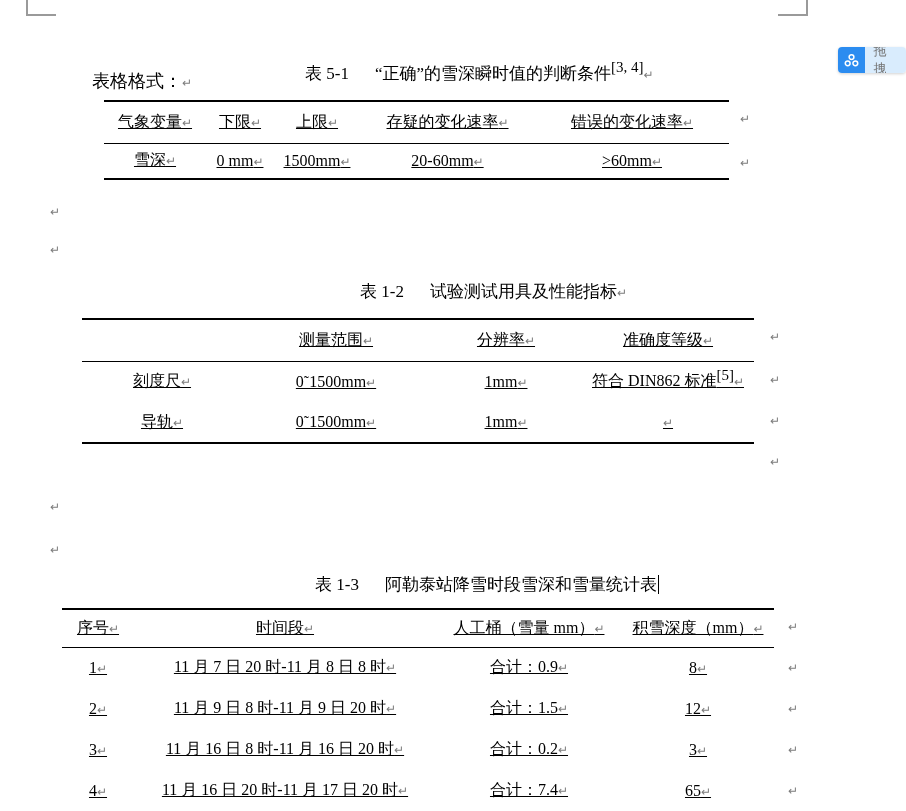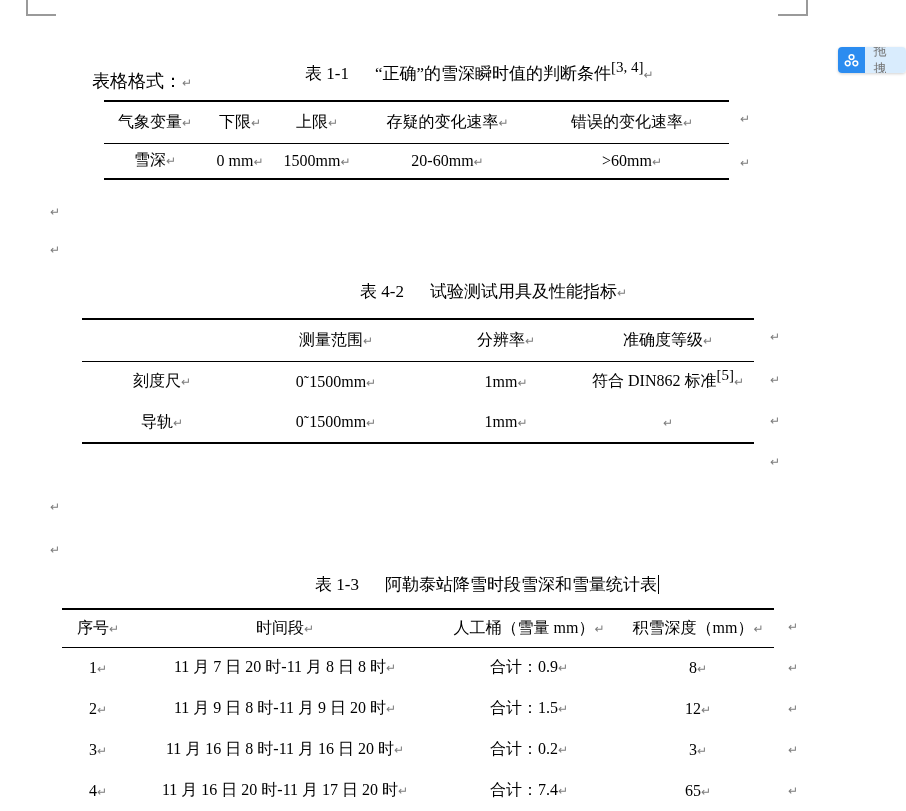--- a/index.html
+++ b/index.html
@@ -85,20 +85,21 @@
     table-layout: fixed;
   }
   table.doc-table td,
   table.doc-table th {
     border: none;
     padding: 0;
     font-weight: normal;
     text-align: center;
     vertical-align: middle;
     white-space: nowrap;
+    text-decoration: underline;
   }
   .rule-top   { border-top: 2px solid #000 !important; }
   .rule-mid   { border-bottom: 1.3px solid #000 !important; }
   .rule-bot   { border-bottom: 2px solid #000 !important; }
 
   .cell-num {
     font-family: "Liberation Serif", serif;
   }
   .margin-pilcrow {
     position: absolute;
@@ -148,21 +149,21 @@
 <body>
 
 <div class="corner-mark tl"></div>
 <div class="corner-mark tr"></div>
 
 <div class="abs body-text" style="left:92px; top:24px;margin-top:47px;">
   <span>表格格式：</span><span class="pilcrow">↵</span>
 </div>
 
 <div class="abs caption" style="left:305px; top:62px;">
-  <span class="num">表 1-1</span><span class="gap"></span><span>“正确”的雪深瞬时值的判断条件</span><sup class="cite">[3, 4]</sup><span class="pilcrow">↵</span>
+  <span class="num">表 5-1</span><span class="gap"></span><span>“正确”的雪深瞬时值的判断条件</span><sup class="cite">[3, 4]</sup><span class="pilcrow">↵</span>
 </div>
 
 <table class="doc-table" style="left:104px; top:100px; width:625px;">
   <colgroup>
     <col style="width:102px">
     <col style="width:68px">
     <col style="width:86px">
     <col style="width:175px">
     <col style="width:194px">
   </colgroup>
@@ -185,21 +186,21 @@
     </tr>
   </tbody>
 </table>
 <span class="margin-pilcrow" style="left:740px; top:112px;">↵</span>
 <span class="margin-pilcrow" style="left:740px; top:156px;">↵</span>
 
 <span class="empty-para" style="left:50px; top:205px;">↵</span>
 <span class="empty-para" style="left:50px; top:243px;">↵</span>
 
 <div class="abs caption" style="left:360px; top:280px;">
-  <span class="num">表 4-2</span><span class="gap"></span><span>试验测试用具及性能指标</span><span class="pilcrow">↵</span>
+  <span class="num">表 1-2</span><span class="gap"></span><span>试验测试用具及性能指标</span><span class="pilcrow">↵</span>
 </div>
 
 <table class="doc-table" style="left:82px; top:318px; width:672px;">
   <colgroup>
     <col style="width:160px">
     <col style="width:188px">
     <col style="width:152px">
     <col style="width:172px">
   </colgroup>
   <thead>

